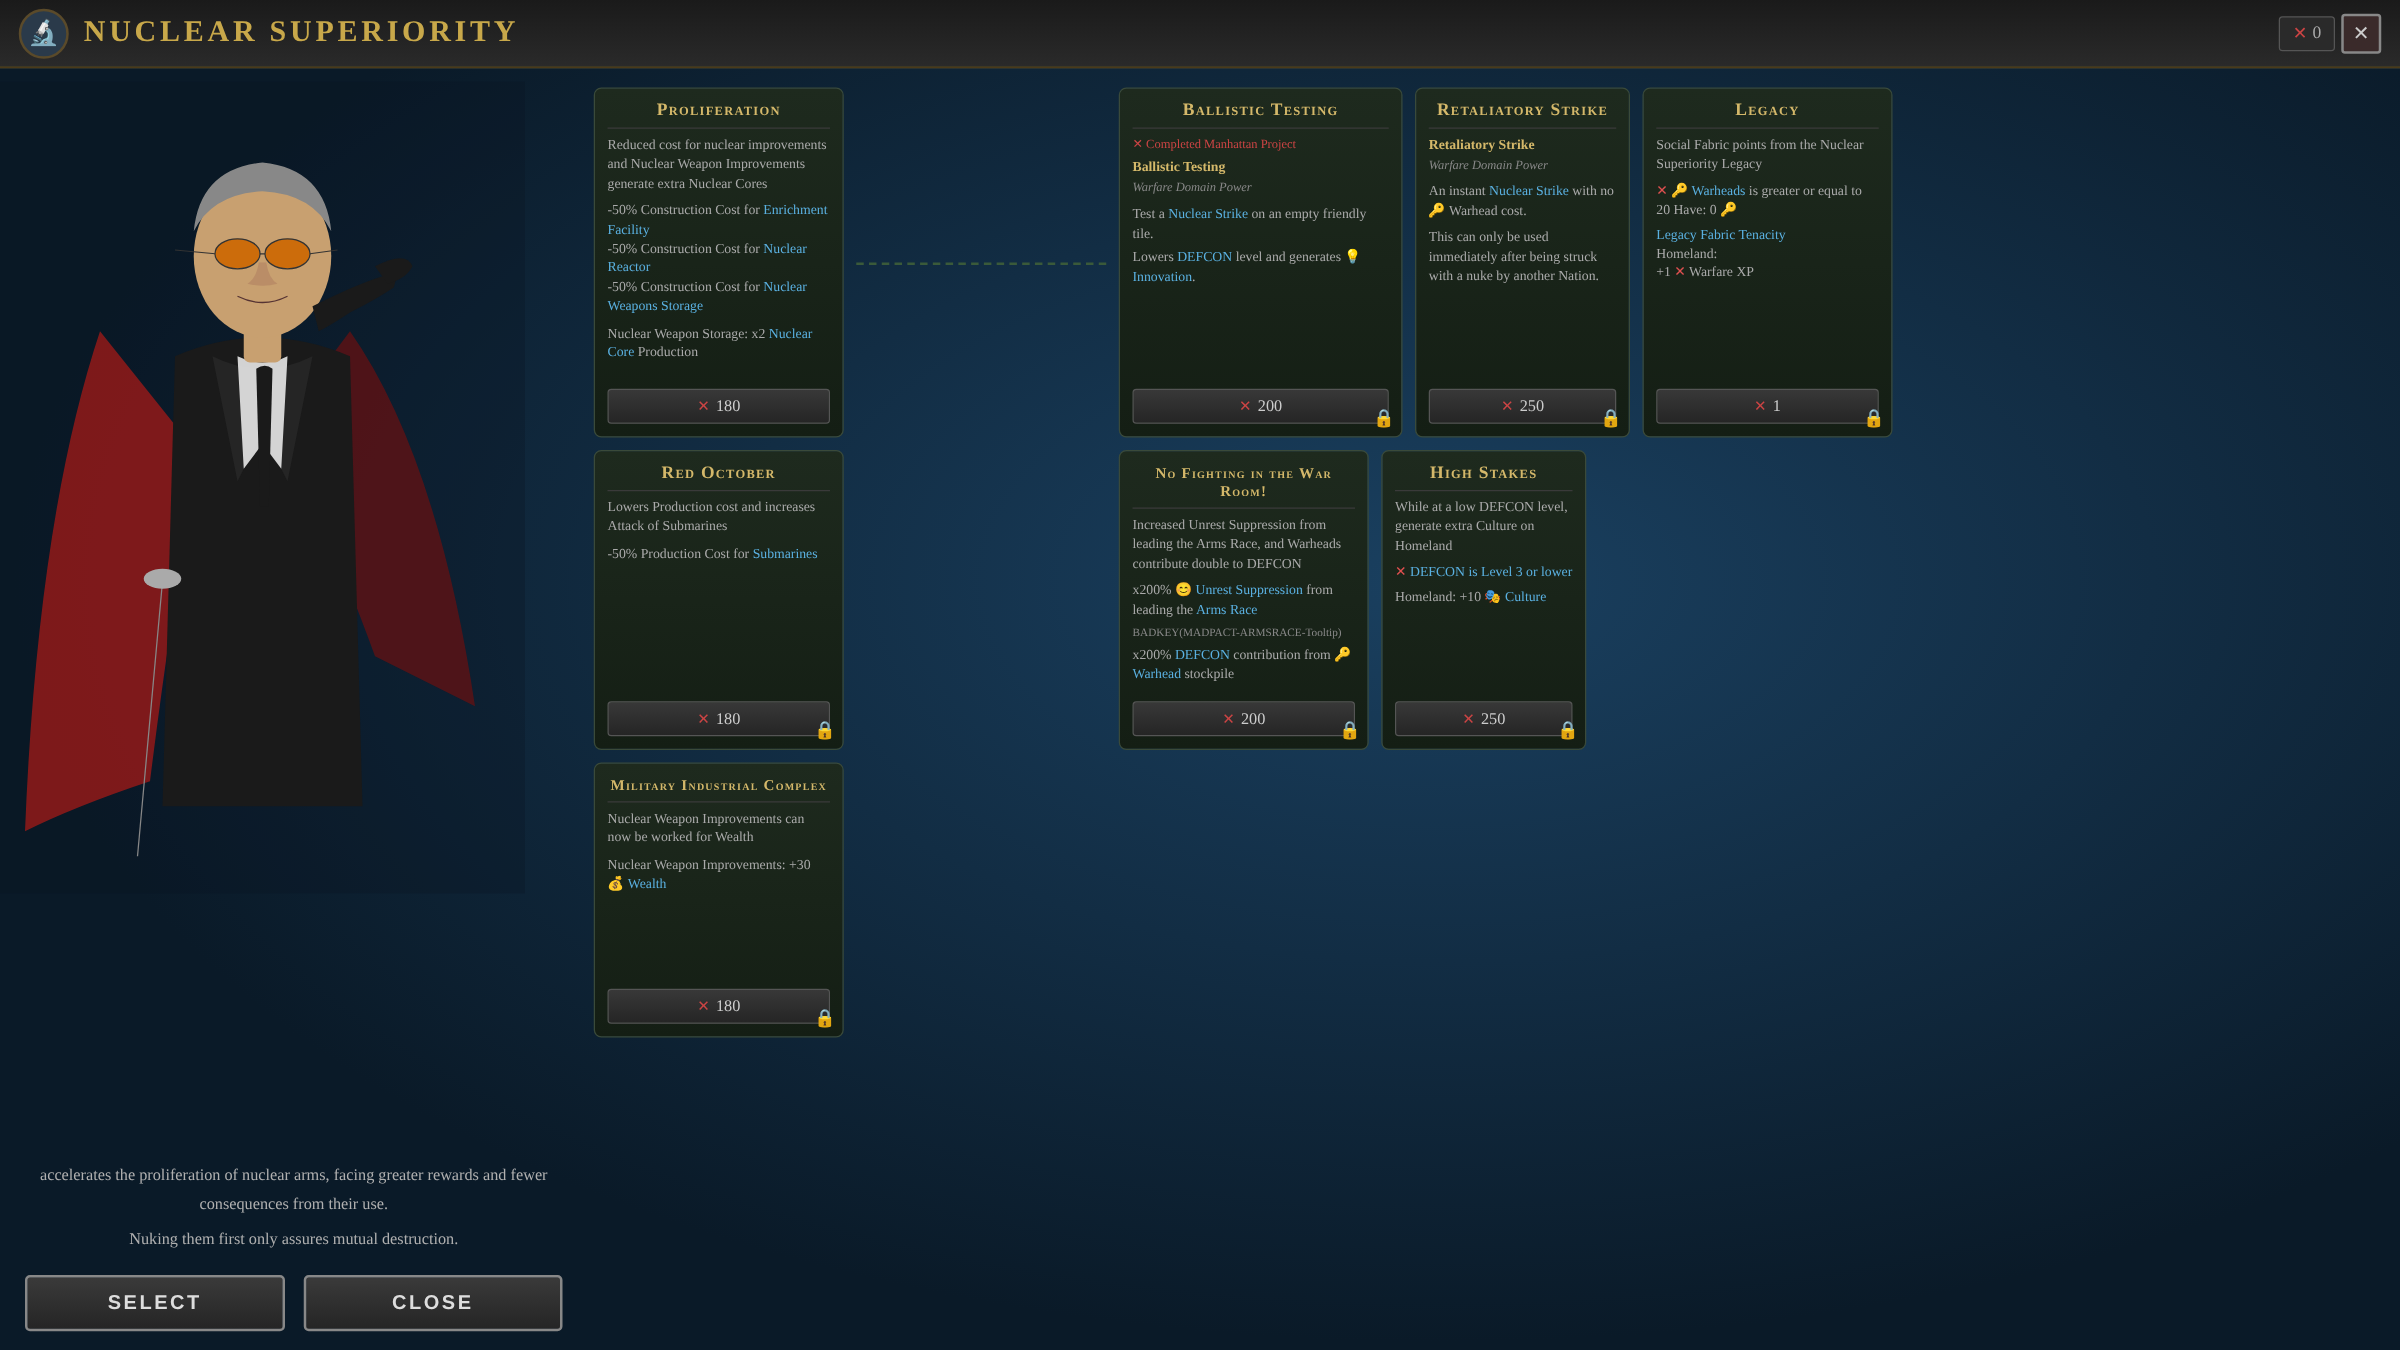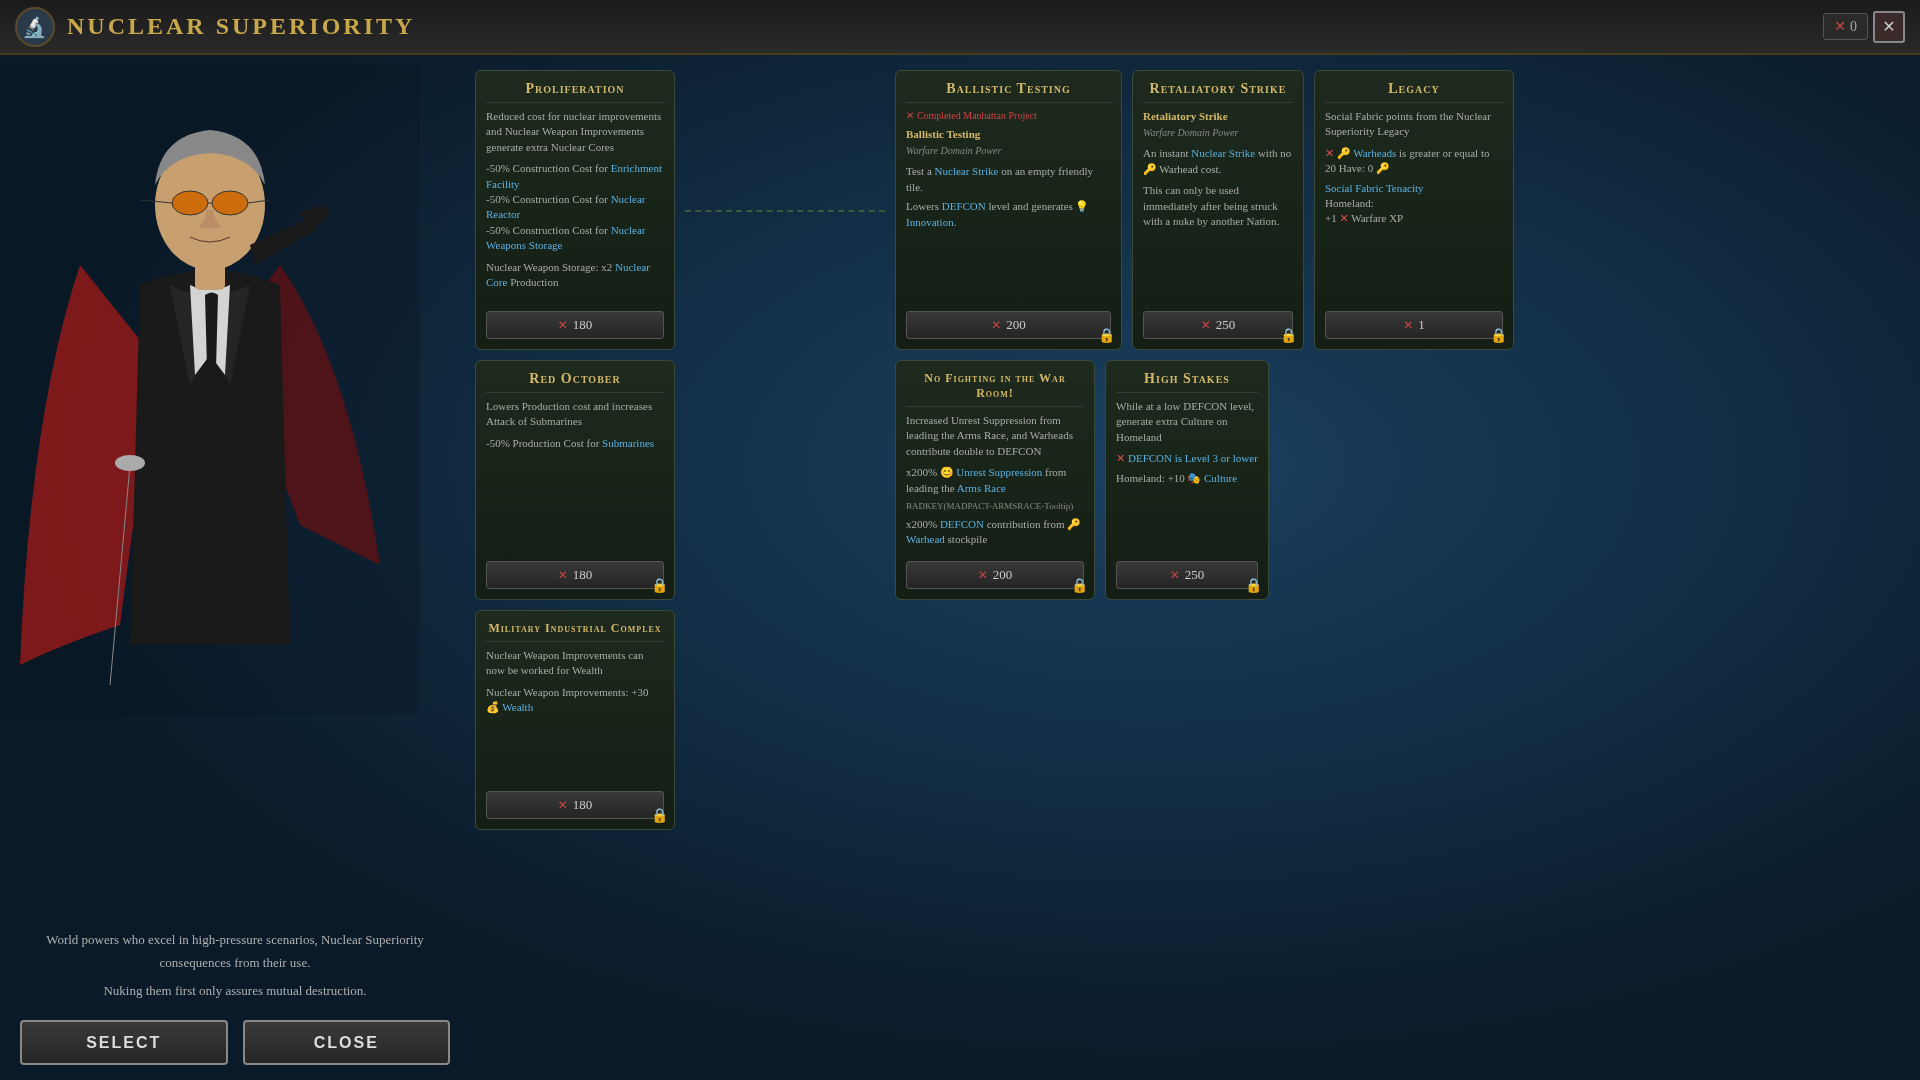--- a/index.html
+++ b/index.html
@@ -269,21 +269,21 @@
         <path d="M250,180 Q290,160 310,155 Q320,150 315,165 Q300,175 280,185 Q265,195 255,200Z" fill="#1a1a1a"></path>
 
         <path d="M300,148 Q325,135 330,148 Q325,158 310,162Z" fill="#1a1a1a"></path>
 
         <line x1="130" y1="400" x2="110" y2="620" stroke="#888" strokewidth="4"></line>
         <ellipse cx="130" cy="398" rx="15" ry="8" fill="#aaa"></ellipse>
       </svg>
     </div>
 
     <div id="description-box">
-      <p style="margin-bottom:4px;">World powers who excel in high-pressure scenarios, Nuclear Superiority</p>
+      <p style="margin-bottom:4px;">accelerates the proliferation of nuclear arms, facing greater rewards and fewer</p>
       <p style="margin-bottom:8px;">consequences from their use.</p>
       <p>Nuking them first only assures mutual destruction.</p>
     </div>
 
     <div id="bottom-buttons">
       <button class="action-btn">Select</button>
       <button class="action-btn">Close</button>
     </div>
   </div>
 
@@ -339,21 +339,21 @@
           <span>250</span>
         </div>
         <div class="locked-overlay">🔒</div>
       </div>
 
       <div class="card" style="width:200px; min-height:280px;">
         <div class="card-title">Legacy</div>
         <div class="card-body">
           <p style="margin-bottom:6px;">Social Fabric points from the Nuclear Superiority Legacy</p>
           <p><span class="red">✕</span> 🔑 <span class="highlight">Warheads</span> is greater or equal to 20 Have: 0 🔑</p>
-          <p style="margin-top:4px; color:#5ab0e0;">Social Fabric Tenacity</p>
+          <p style="margin-top:4px; color:#5ab0e0;">Legacy Fabric Tenacity</p>
           <p>Homeland:</p>
           <p>+1 <span class="red">✕</span> Warfare XP</p>
         </div>
         <div class="cost-btn">
           <span class="x-icon">✕</span>
           <span>1</span>
         </div>
         <div class="locked-overlay">🔒</div>
       </div>
     </div>

